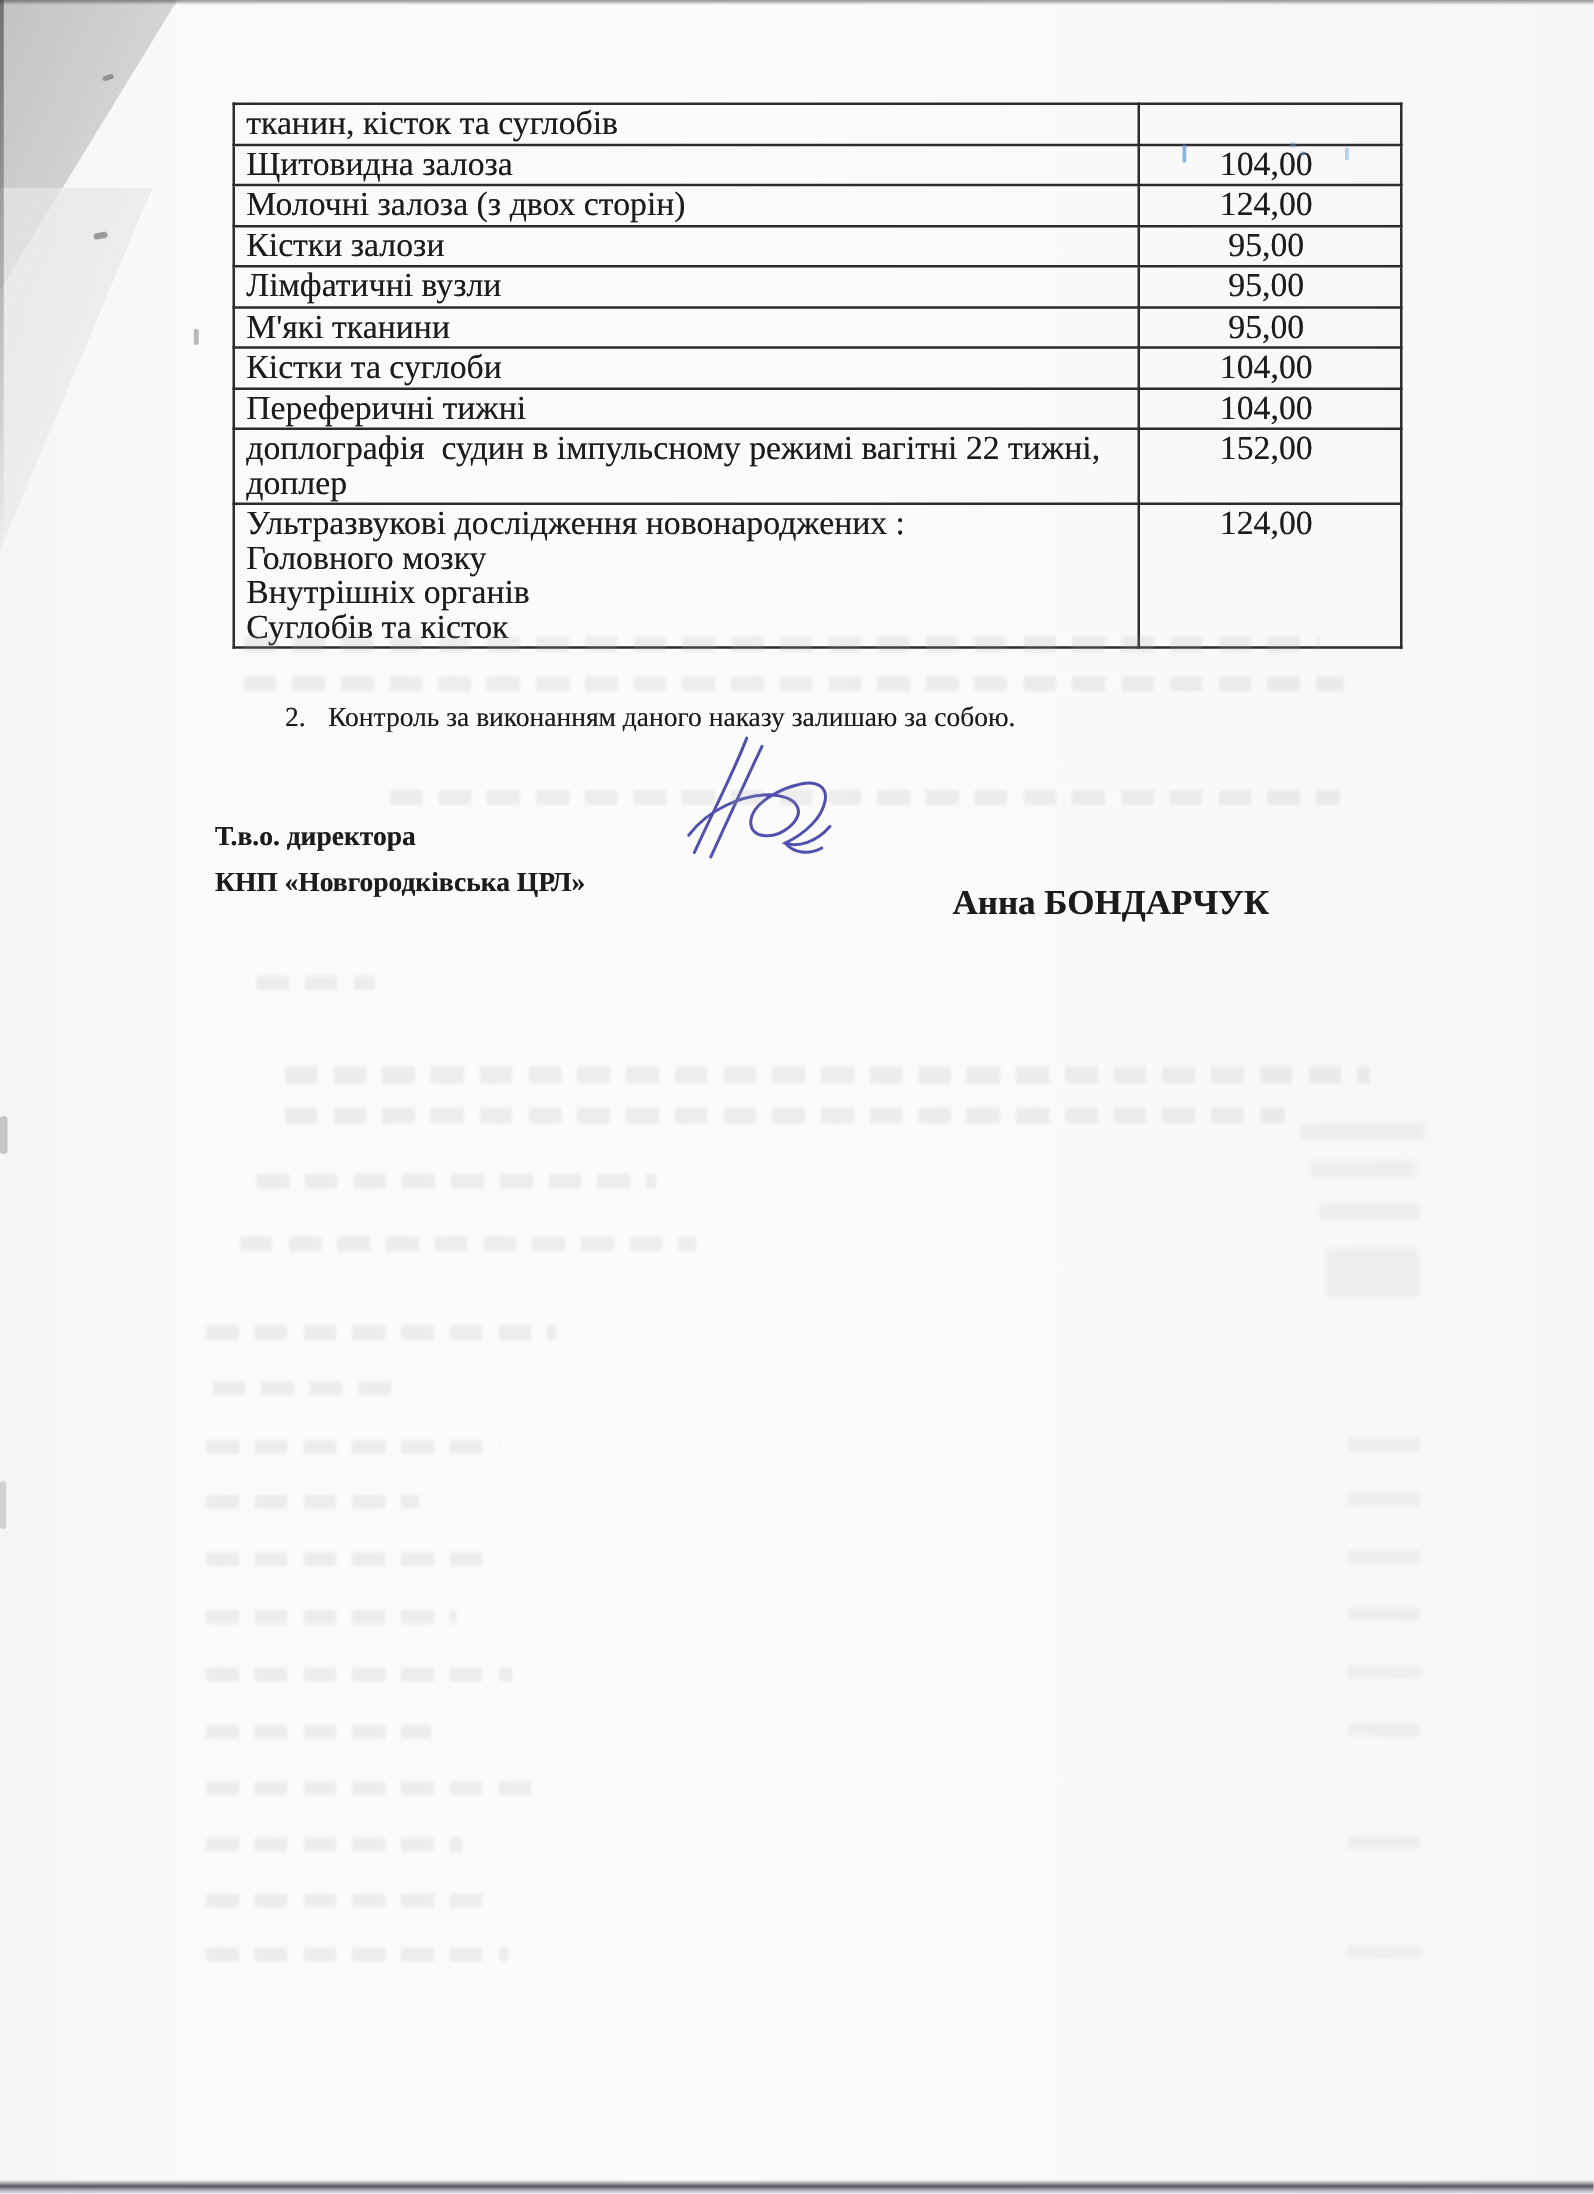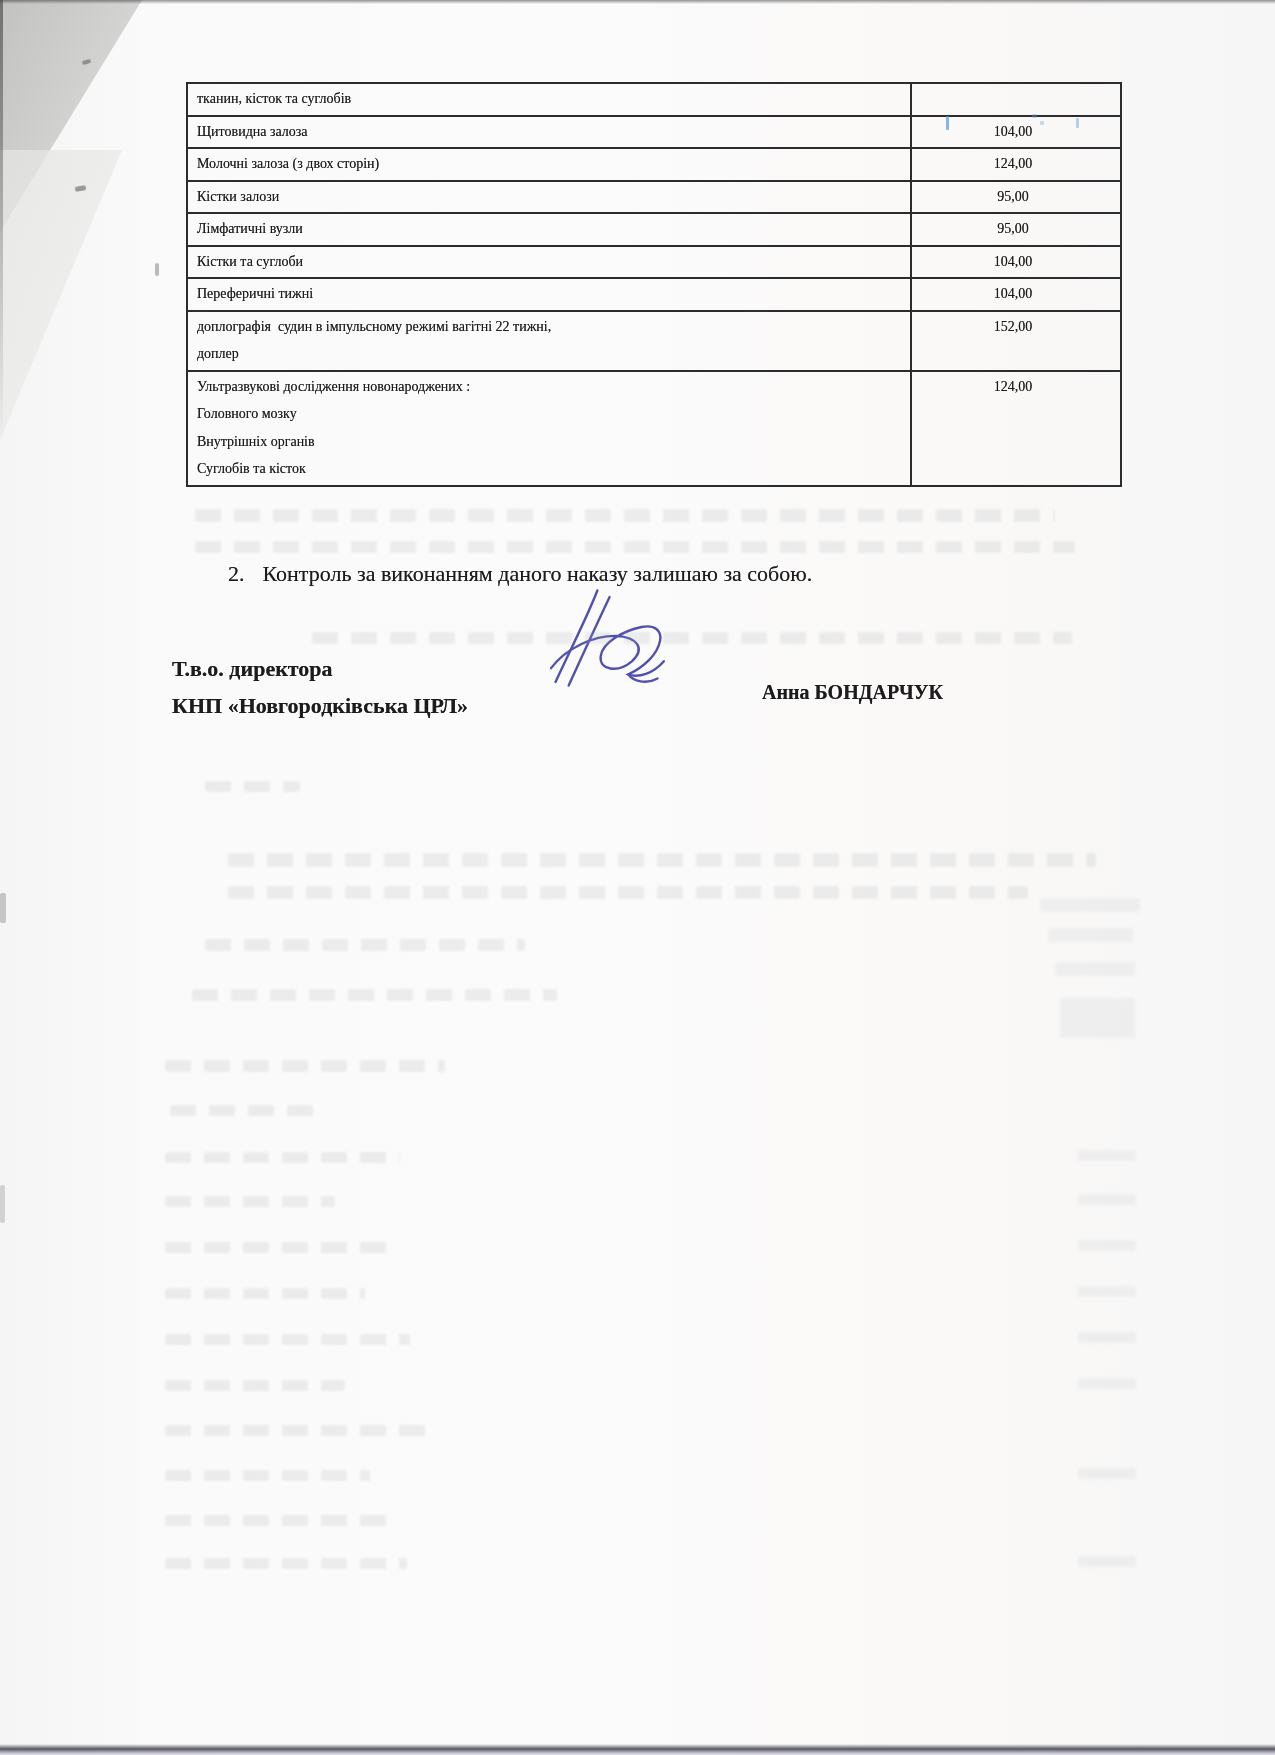--- a/index.html
+++ b/index.html
@@ -26,31 +26,31 @@
     clip-path:polygon(0 0,100% 0,0 100%);}
   .speck{position:absolute;background:#6d6d6f;border-radius:2px;opacity:.65;filter:blur(.4px);}
 
   
   table.price-table{
     position:absolute;left:186px;top:82px;width:909px;
     border-collapse:collapse;table-layout:fixed;
   }
   .price-table td{
     border:2px solid #2c2c2e;vertical-align:top;
-    font-size:14px;line-height:27.5px;padding:1px 6px 2px 9px;
+    font-size:27px;line-height:27.5px;padding:1px 6px 2px 9px;
   }
   .price-table td.svc{width:707px;}
   .price-table td.prc{width:202px;text-align:center;padding-left:0;}
   .svc-line{white-space:pre-wrap;}
 
   
   .order-item{position:absolute;left:228px;top:561px;font-size:22px;}
   .order-num{display:inline-block;margin-right:18px;}
   .sig-titles{position:absolute;left:172px;top:650px;font-weight:bold;font-size:22px;line-height:37px;}
-  .signer-name{position:absolute;left:762px;top:681px;font-weight:bold;font-size:20px;}
+  .signer-name{position:absolute;left:762px;top:707px;font-weight:bold;font-size:28px;}
   .signature-svg{position:absolute;left:536px;top:580px;transform:rotate(-2deg);}
 
   
   .ghost{position:absolute;border-radius:2px;opacity:.5;filter:blur(1.3px);
     background:repeating-linear-gradient(90deg,rgba(168,168,171,.34) 0 26px,rgba(168,168,171,0) 26px 39px);}
   .ghost-block{position:absolute;border-radius:2px;opacity:.4;filter:blur(1.6px);background:rgba(170,170,173,.3);}
   .blue-mark{position:absolute;background:#5f9fde;border-radius:1px;}
 </style>
 </head>
 <body>
@@ -88,20 +88,26 @@
       </tr>
       <tr>
         <td class="svc">
           <div class="svc-line">Кістки залози</div>
         </td>
         <td class="prc">95,00</td>
       </tr>
       <tr>
         <td class="svc">
           <div class="svc-line">Лімфатичні вузли</div>
+        </td>
+        <td class="prc">95,00</td>
+      </tr>
+      <tr>
+        <td class="svc">
+          <div class="svc-line">М'які тканини</div>
         </td>
         <td class="prc">95,00</td>
       </tr>
       <tr>
         <td class="svc">
           <div class="svc-line">Кістки та суглоби</div>
         </td>
         <td class="prc">104,00</td>
       </tr>
       <tr>

